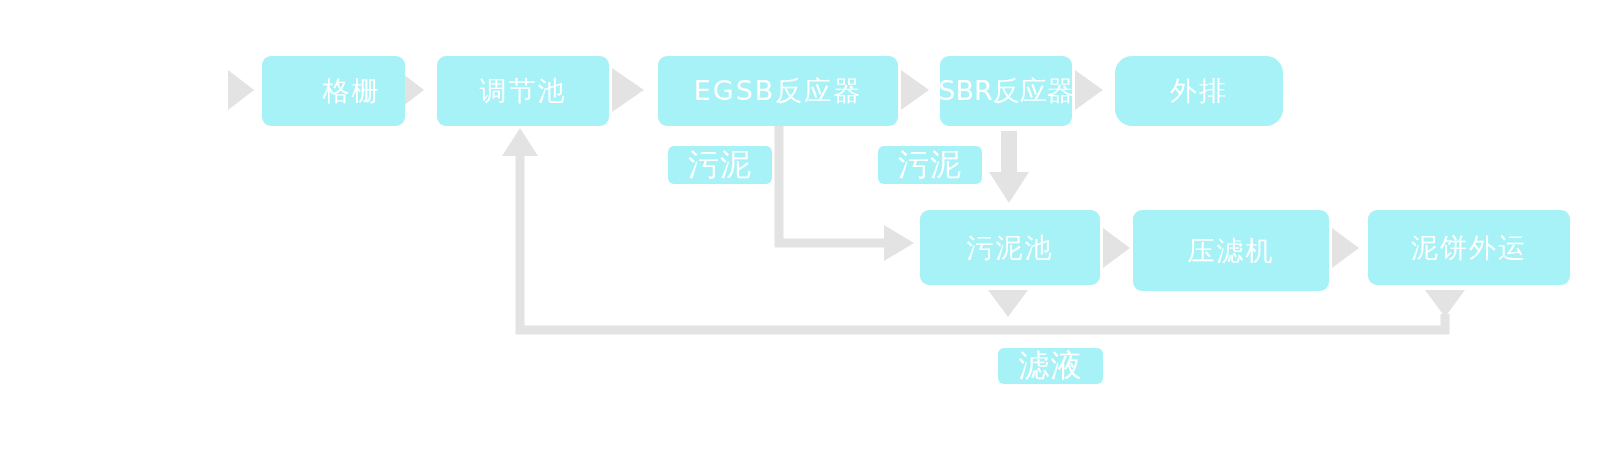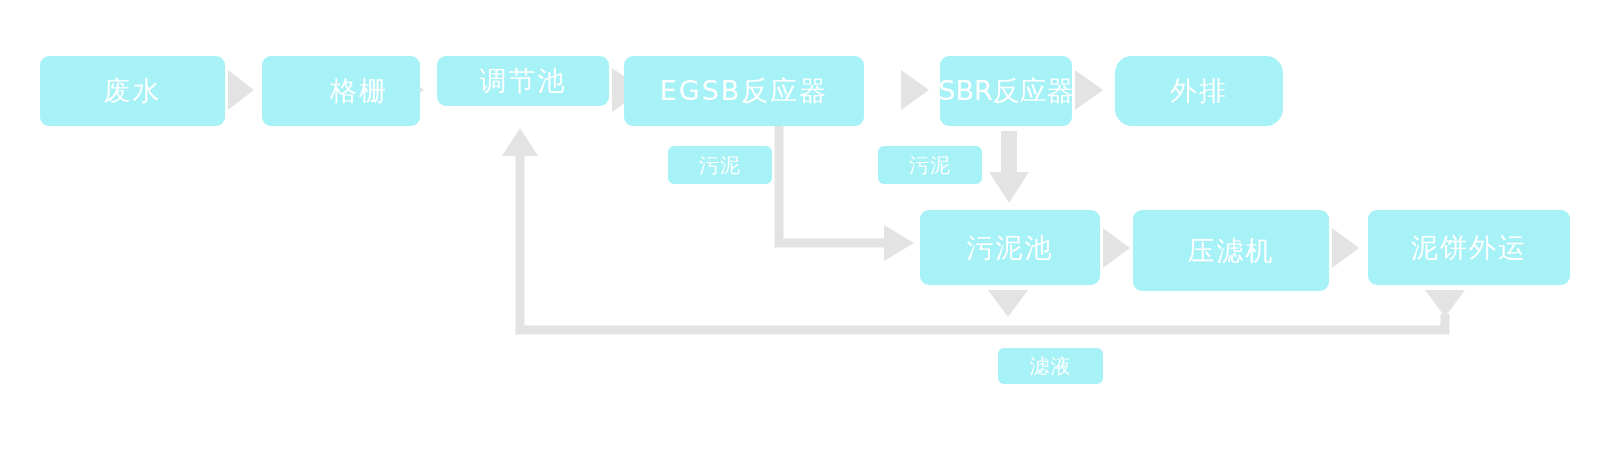--- a/index.html
+++ b/index.html
@@ -36,21 +36,21 @@
     color: var(--node-text);
     display: flex;
     align-items: center;
     justify-content: center;
     border-radius: 9px;
     font-size: 27px;
     letter-spacing: 2px;
     white-space: nowrap;
   }
   .node.small {
-    font-size: 20px;
+    font-size: 31px;
     border-radius: 6px;
     letter-spacing: 1px;
   }
 </style>
 </head>
 <body>
 
 <div class="canvas">
 
   <svg class="connectors" viewBox="0 0 1600 471" xmlns="http://www.w3.org/2000/svg">
@@ -70,30 +70,27 @@
     <polygon class="conn" points="1103,228 1103,268 1130,248"></polygon>
     <polygon class="conn" points="1332,228 1332,268 1359,248"></polygon>
 
     <polygon class="conn" points="988,290 1028,290 1008,317"></polygon>
     <polygon class="conn" points="1425,290 1465,290 1445,317"></polygon>
 
     <path class="connline" d="M 1445 314 L 1445 330 L 520 330 L 520 150"></path>
     <polygon class="conn" points="502,156 538,156 520,128"></polygon>
   </svg>
 
-  <div class="node" style="left:40px; top:56px; width:185px; height:70px;">
-    <span>废水</span>
-  </div>
-  <div class="node" style="left:262px; top:56px; width:158px; height:70px;padding-left:36px;">
+  <div class="node" style="left:262px; top:56px; width:143px; height:70px;padding-left:36px;">
     <span>格栅</span>
   </div>
-  <div class="node" style="left:437px; top:56px; width:172px; height:50px;">
+  <div class="node" style="left:437px; top:56px; width:172px; height:70px;">
     <span>调节池</span>
   </div>
-  <div class="node" style="left:624px; top:56px; width:240px; height:70px;">
+  <div class="node" style="left:658px; top:56px; width:240px; height:70px;">
     <span>EGSB反应器</span>
   </div>
   <div class="node" style="left:940px; top:56px; width:132px; height:70px; letter-spacing:0;">
     <span>SBR反应器</span>
   </div>
   <div class="node" style="left:1115px; top:56px; width:168px; height:70px;border-radius:17px;">
     <span>外排</span>
   </div>
 
   <div class="node small" style="left:668px; top:146px; width:104px; height:38px;">

